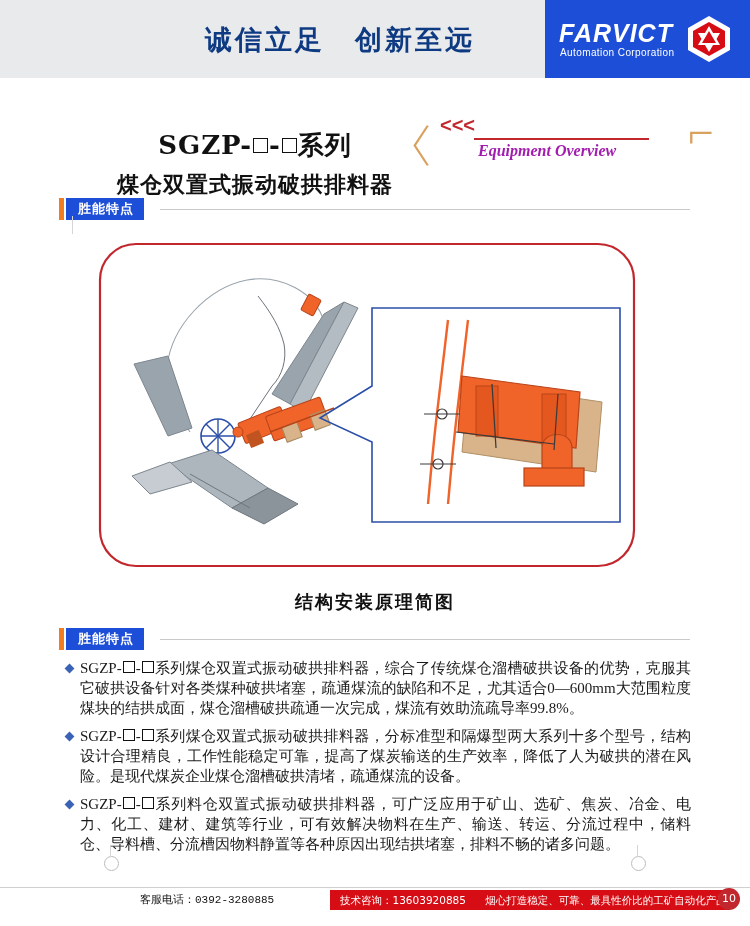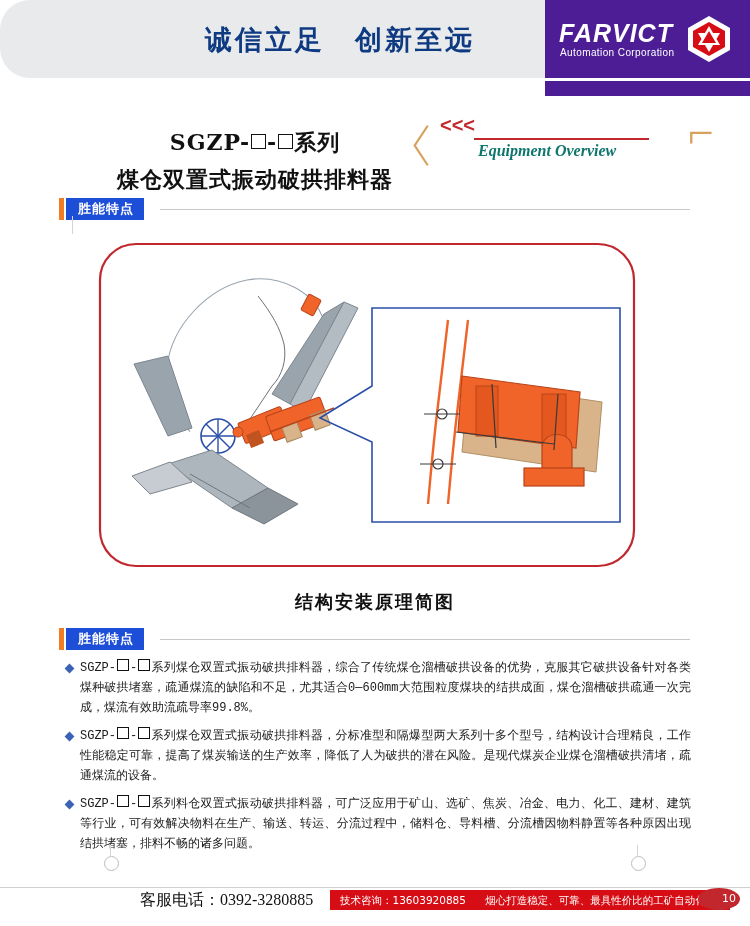--- a/index.html
+++ b/index.html
@@ -15,40 +15,39 @@
     overflow: hidden;
   }
 
   
   .header {
     position: absolute;
     top: 0; left: 0;
     width: 750px;
     height: 78px;
     background: #e9eaec;
-    border-radius: 30px;
   }
   .header-slogan {
     position: absolute;
     left: 150px;
     top: 22px;
     width: 380px;
     text-align: center;
     font-size: 27px;
     font-weight: bold;
     color: #0e3a82;
     letter-spacing: 3px;
     font-family: "DejaVu Sans", sans-serif;
   }
   .header-red {
     position: absolute;
     right: 0; top: 0;
     width: 205px;
-    height: 96px;
-    background: #4c1d95;
+    height: 78px;
+    background: #1d4ed8;
   }
   .brand-name {
     position: absolute;
     left: 14px; top: 19px;
     color: #ffffff;
     font-size: 25px;
     font-weight: bold;
     font-style: italic;
     letter-spacing: 1px;
     font-family: "Liberation Sans", sans-serif;
@@ -97,21 +96,21 @@
     color: #c1272d;
     font-weight: bold;
     font-family: "Liberation Sans", sans-serif;
   }
   .ov-en {
     position: absolute;
     left: 26px; top: 34px;
     font-size: 16px;
     font-weight: bold;
     font-style: italic;
-    color: #0f766e;
+    color: #a21caf;
     font-family: "Liberation Serif", serif;
   }
   .ov-underline {
     position: absolute;
     left: 22px; top: 30px;
     width: 175px; height: 2px;
     background: #c1272d;
   }
   .ov-bigL {
     position: absolute;
@@ -132,21 +131,21 @@
   
   .doc-title {
     position: absolute;
     left: 60px;
     top: 128px;
     width: 390px;
     text-align: center;
     color: #111;
   }
   .doc-title .l1 {
-    font-size: 22px;
+    font-size: 26px;
     font-weight: bold;
     letter-spacing: 1px;
     font-family: "DejaVu Serif", serif;
   }
   .doc-title .l2 {
     margin-top: 7px;
     font-size: 22px;
     font-weight: bold;
     letter-spacing: 1px;
     font-family: "DejaVu Serif", serif;
@@ -208,26 +207,26 @@
   
   .body-list {
     position: absolute;
     left: 66px;
     top: 658px;
     width: 625px;
   }
   .para {
     position: relative;
     margin-bottom: 8px;
-    font-size: 12px;
+    font-size: 15px;
     line-height: 20px;
     color: #1a1a1a;
     text-align: justify;
     padding-left: 14px;
-    font-family: Liberation Mono, monospace;
+    font-family: Liberation Serif, serif;
   }
   .para .dia {
     position: absolute;
     left: 0; top: 7px;
     width: 7px; height: 7px;
     background: #3b63b5;
     transform: rotate(45deg);
   }
   .para .bx {
     display: inline-block;
@@ -255,23 +254,23 @@
   .footer {
     position: absolute;
     left: 0; bottom: 16px;
     width: 750px;
     height: 20px;
   }
   .footer-left {
     position: absolute;
     left: 140px; top: 0;
     height: 20px; line-height: 20px;
-    font-size: 16px;
+    font-size: 11px;
     color: #111;
-    font-family: Liberation Serif, serif;
+    font-family: Liberation Mono, monospace;
   }
   .footer-red {
     position: absolute;
     left: 330px; top: 0;
     width: 400px; height: 20px;
     background: #d60d14;
     color: #ffffff;
     font-size: 10.5px;
     line-height: 20px;
     padding-left: 10px;
@@ -283,21 +282,20 @@
     position: absolute;
     right: 10px; top: -2px;
     width: 22px; height: 22px;
     border-radius: 50%;
     background: #c1272d;
     color: #fff;
     font-size: 11px;
     text-align: center;
     line-height: 22px;
     font-family: "DejaVu Sans", sans-serif;
-    padding-left: 20px;
   }
   .footer-rule {
     position: absolute;
     left: 0; bottom: 38px;
     width: 750px; height: 1px;
     background: #d0d0d0;
   }
 </style>
 </head>
 <body>

